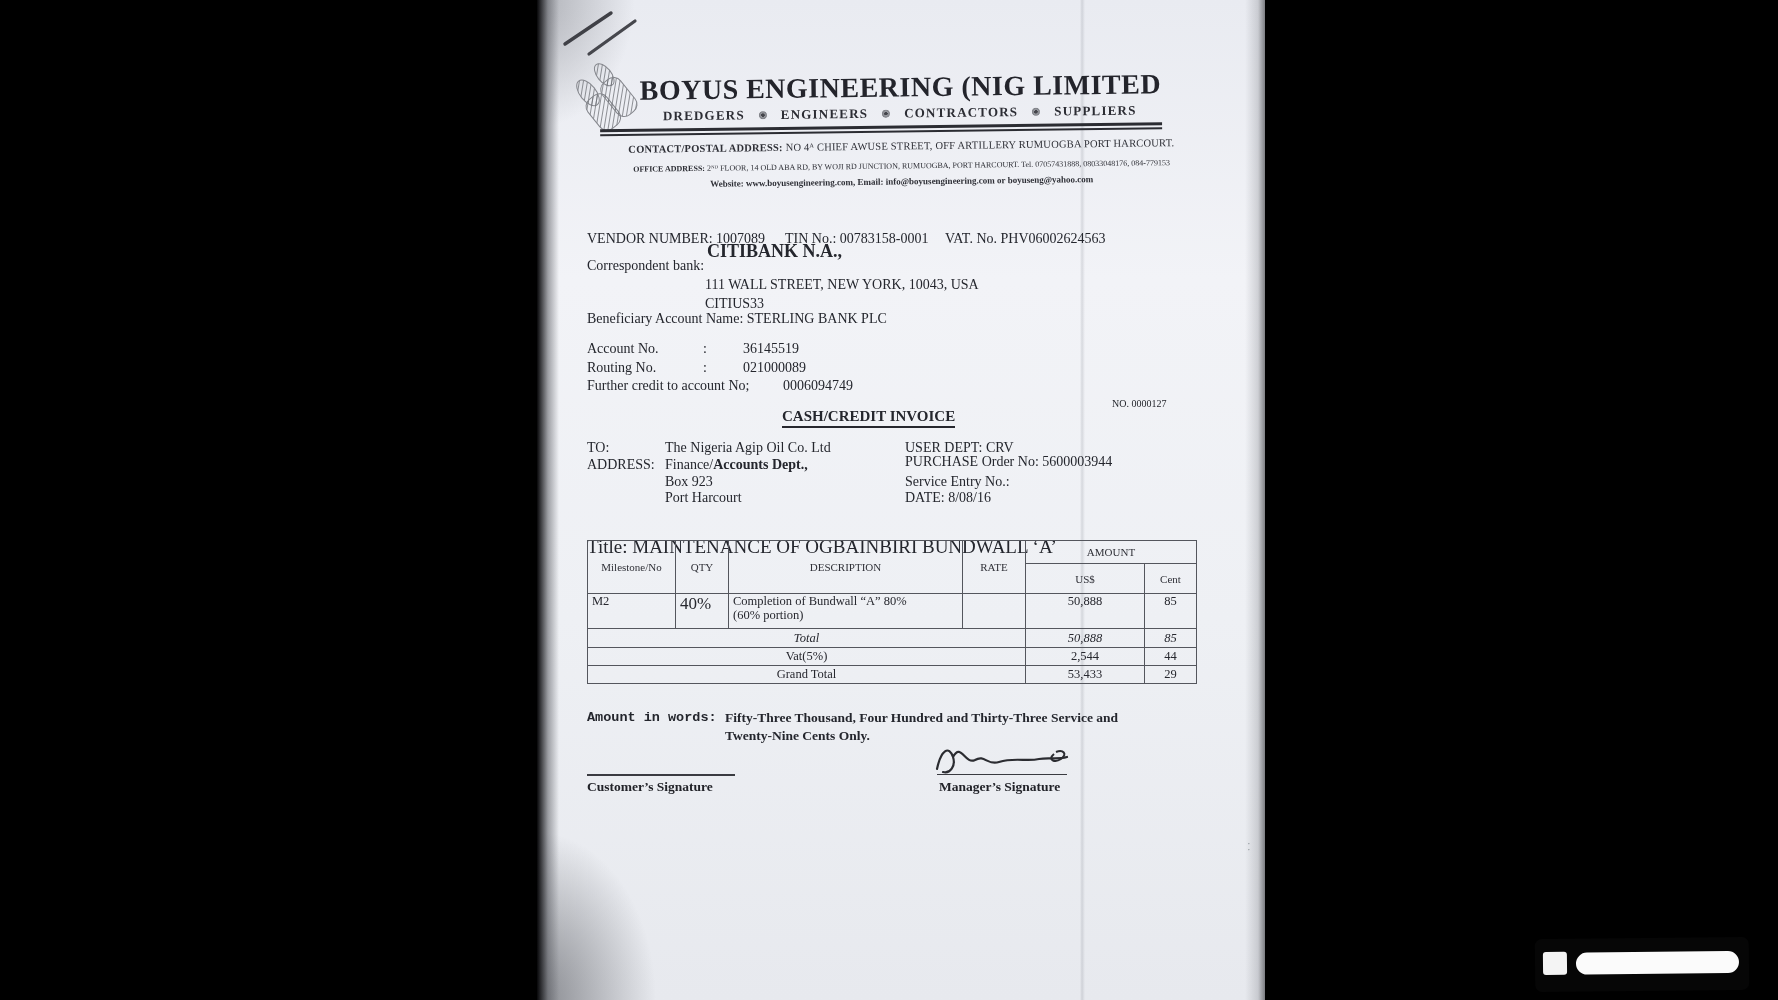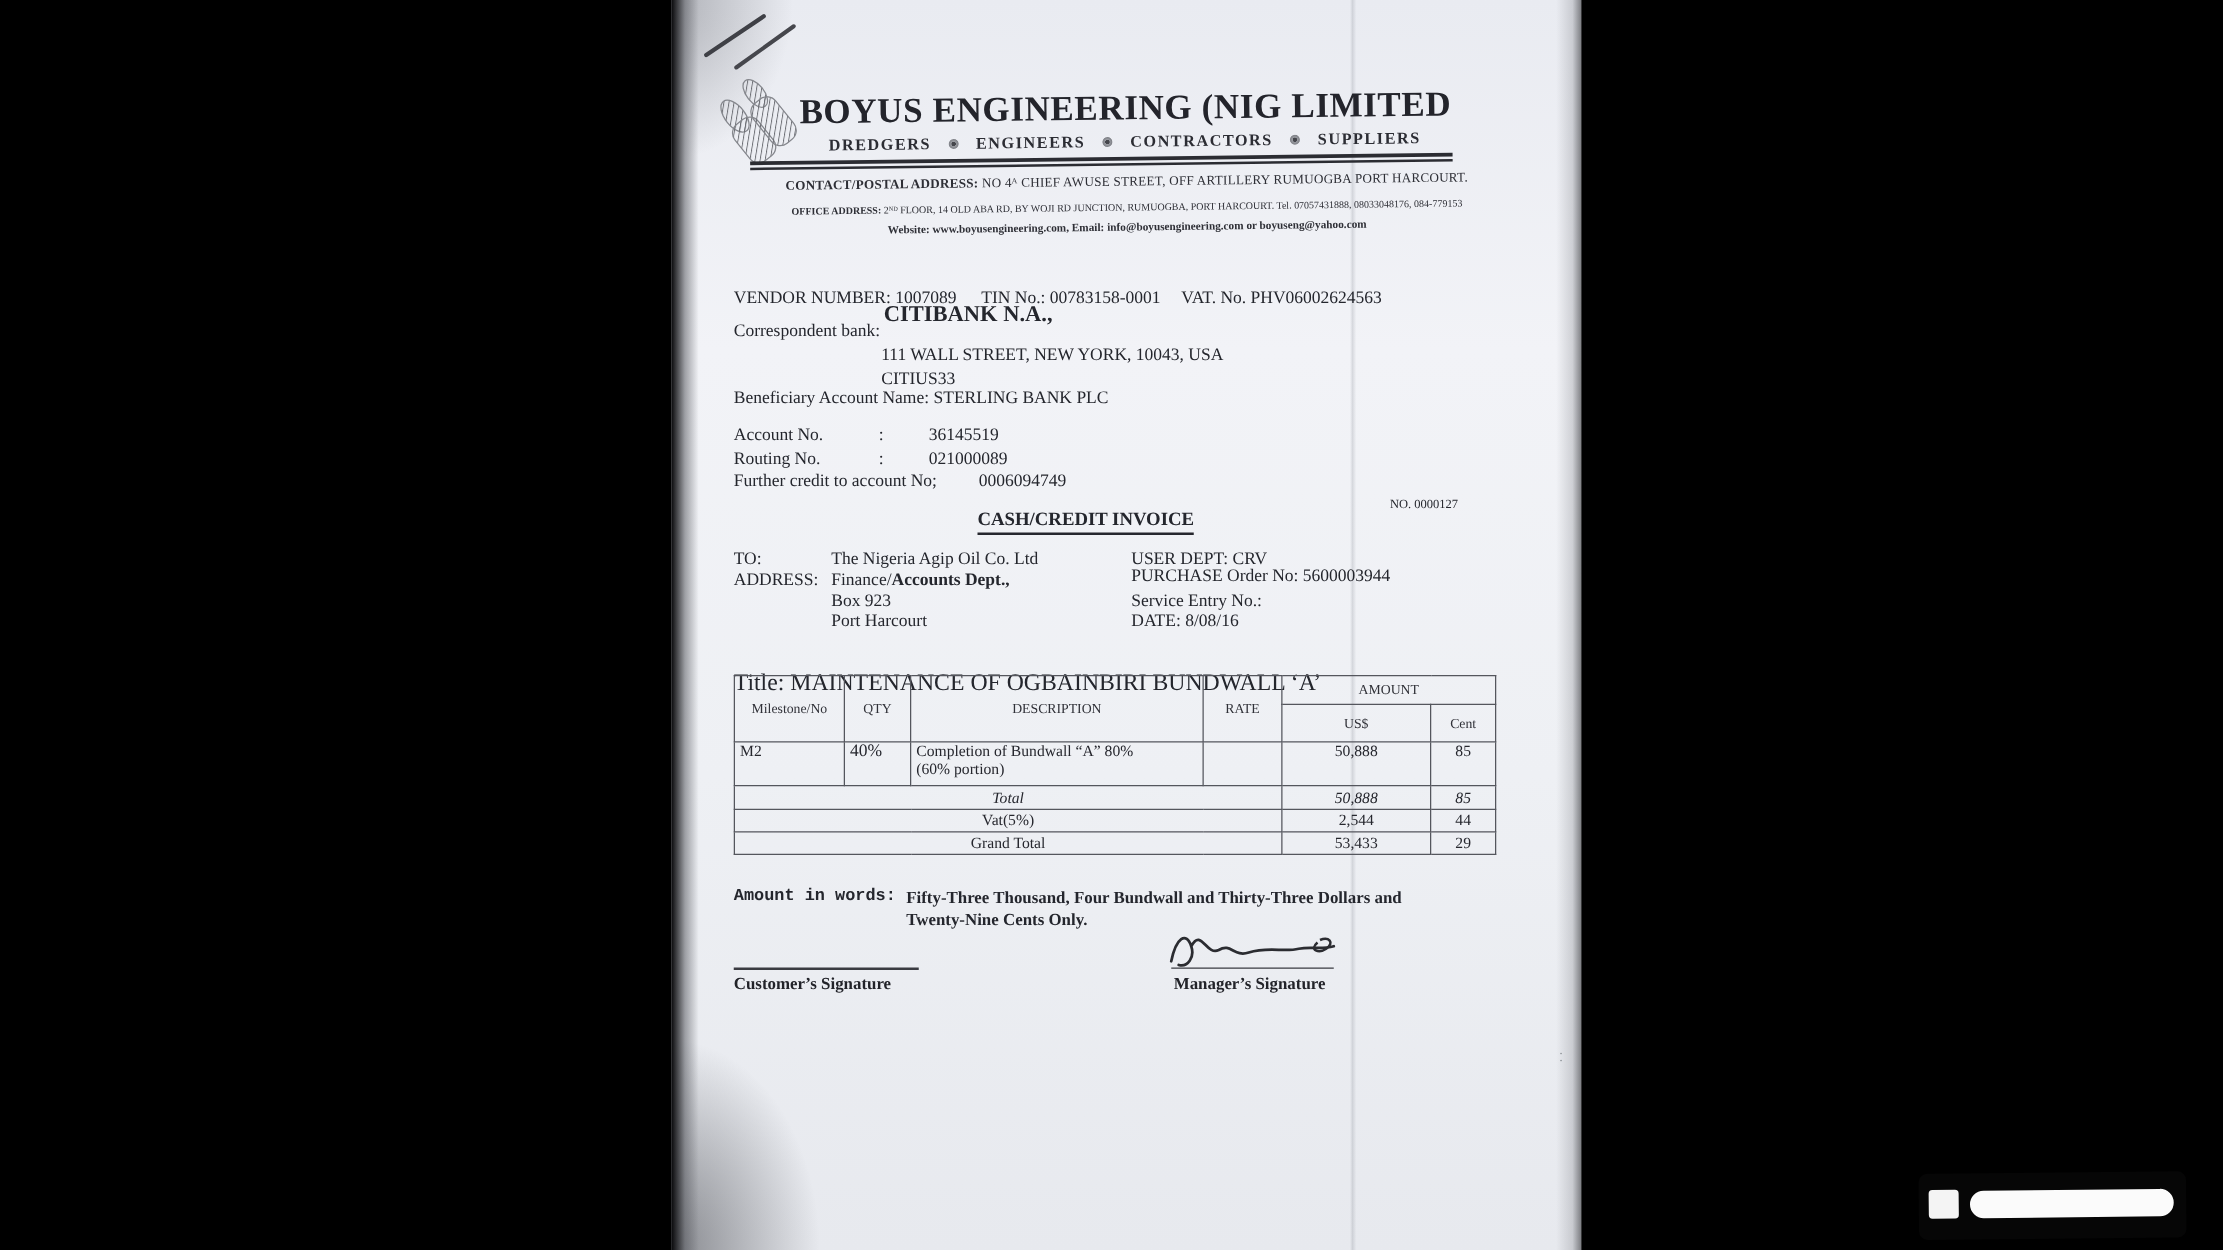--- a/index.html
+++ b/index.html
@@ -155,21 +155,21 @@
         <td class="hd" rowspan="2">DESCRIPTION</td>
         <td class="hd" rowspan="2">RATE</td>
         <td class="hd" colspan="2">AMOUNT</td>
       </tr>
       <tr style="height:30px;">
         <td class="hd">US$</td>
         <td class="hd">Cent</td>
       </tr>
       <tr style="height:35px;">
         <td class="topv">M2</td>
-        <td class="topv" style="font-size:14px;">40%</td>
+        <td class="topv" style="font-size:17px;">40%</td>
         <td class="desc">
           <div>Completion of Bundwall “A” 80%</div>
           <div>(60% portion)</div>
         </td>
         <td></td>
         <td class="num topv">50,888</td>
         <td class="num topv">85</td>
       </tr>
       <tr style="height:19px;font-style:italic;">
         <td class="num" colspan="4">Total</td>
@@ -183,21 +183,21 @@
       </tr>
       <tr style="height:18px;">
         <td class="num b" colspan="4">Grand Total</td>
         <td class="num b">53,433</td>
         <td class="num b">29</td>
       </tr>
     </tbody>
       </table>
 
     <div class="t b" style="left:50px;top:710px;font-size:13.5px;font-family:Liberation Mono, monospace;">Amount in words:</div>
-    <div class="t b" style="left:188px;top:710px;font-size:13.5px;">Fifty-Three Thousand, Four Bundwall and Thirty-Three Dollars and</div>
+    <div class="t b" style="left:188px;top:710px;font-size:13.5px;">Fifty-Three Thousand, Four Hundred and Thirty-Three Service and</div>
     <div class="t b" style="left:188px;top:728px;font-size:13.5px;">Twenty-Nine Cents Only.</div>
 
     <svg class="t" style="left:393px;top:736px;" width="152" height="42" viewBox="0 0 152 42">
       <path d="M7,33 C11,14 19,9 23,21 C26,30 20,38 13,36 M23,21 C31,6 35,29 45,24
                C55,18 57,30 69,26 C85,21 97,26 109,23 C119,21 127,24 137,21" fill="none" stroke="#2b2c31" stroke-width="2.2" stroke-linecap="round"></path>
       <path d="M126,16 c7,-3 12,2 5,7 c-6,4 -14,1 -7,-5" fill="none" stroke="#2b2c31" stroke-width="2"></path>
     </svg>
 
     <div class="sig-line" style="left:50px;top:774px;width:148px;"></div>
     <div class="t sig-label" style="left:50px;top:779px;">Customer’s Signature</div>

